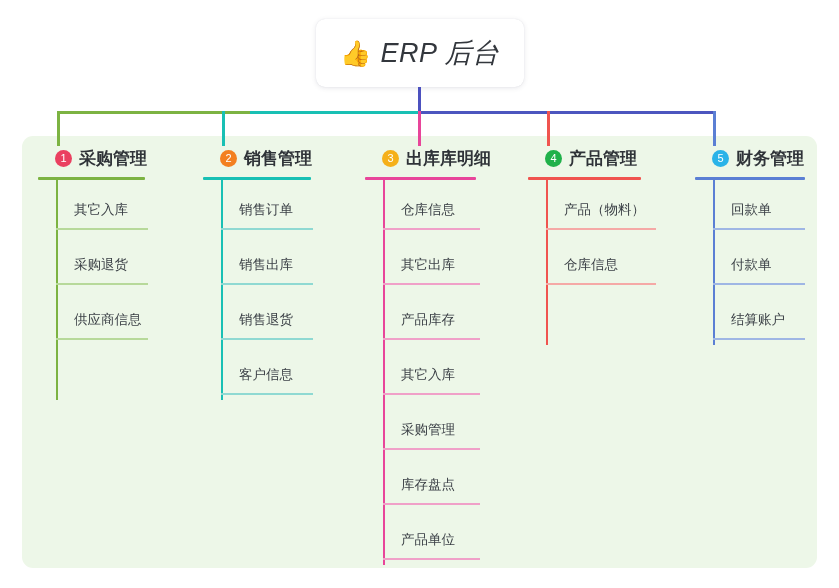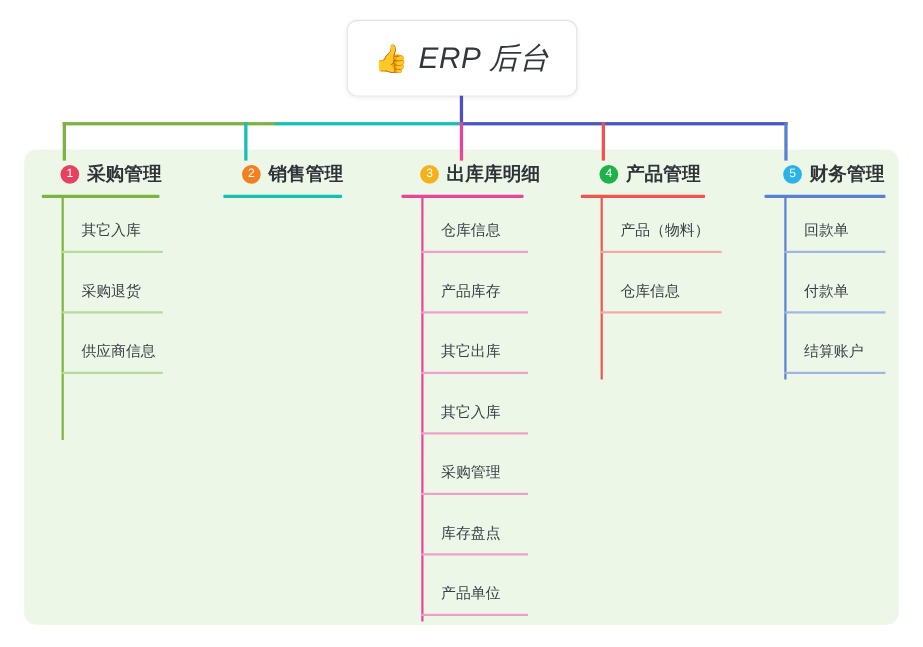--- a/index.html
+++ b/index.html
@@ -177,39 +177,58 @@
           <div class="child-underline" style="background: rgb(183, 217, 154); width: 92px;"></div>
         </div>
       </div>
     </div>
     <div class="branch" style="left: 203px;">
       <div class="branch-head">
         <span class="badge" style="background: rgb(243, 128, 32);">2</span>
         <span class="branch-title">销售管理</span>
       </div>
       <div class="branch-underline" style="background: rgb(24, 192, 180); width: 108px; margin-left: 0px;"></div>
+      <div class="children">
+        <div class="trunk" style="background: rgb(24, 192, 180); height: 220px;"></div>
+        <div class="child">
+          <span class="child-label">销售订单</span>
+          <div class="child-underline" style="background: rgb(143, 217, 210); width: 92px;"></div>
+        </div>
+        <div class="child">
+          <span class="child-label">销售出库</span>
+          <div class="child-underline" style="background: rgb(143, 217, 210); width: 92px;"></div>
+        </div>
+        <div class="child">
+          <span class="child-label">销售退货</span>
+          <div class="child-underline" style="background: rgb(143, 217, 210); width: 92px;"></div>
+        </div>
+        <div class="child">
+          <span class="child-label">客户信息</span>
+          <div class="child-underline" style="background: rgb(143, 217, 210); width: 92px;"></div>
+        </div>
+      </div>
     </div>
     <div class="branch" style="left: 365px;">
       <div class="branch-head">
         <span class="badge" style="background: rgb(245, 176, 26);">3</span>
         <span class="branch-title">出库库明细</span>
       </div>
       <div class="branch-underline" style="background: rgb(232, 69, 154); width: 111px; margin-left: 0px;"></div>
       <div class="children">
         <div class="trunk" style="background: rgb(232, 69, 154); height: 385px;"></div>
         <div class="child">
           <span class="child-label">仓库信息</span>
           <div class="child-underline" style="background: rgb(240, 160, 200); width: 97px;"></div>
         </div>
         <div class="child">
+          <span class="child-label">其它出库</span>
+          <div class="child-underline" style="background: rgb(240, 160, 200); width: 97px;"></div>
+        </div>
+        <div class="child">
           <span class="child-label">产品库存</span>
-          <div class="child-underline" style="background: rgb(240, 160, 200); width: 97px;"></div>
-        </div>
-        <div class="child">
-          <span class="child-label">其它出库</span>
           <div class="child-underline" style="background: rgb(240, 160, 200); width: 97px;"></div>
         </div>
         <div class="child">
           <span class="child-label">其它入库</span>
           <div class="child-underline" style="background: rgb(240, 160, 200); width: 97px;"></div>
         </div>
         <div class="child">
           <span class="child-label">采购管理</span>
           <div class="child-underline" style="background: rgb(240, 160, 200); width: 97px;"></div>
         </div>

